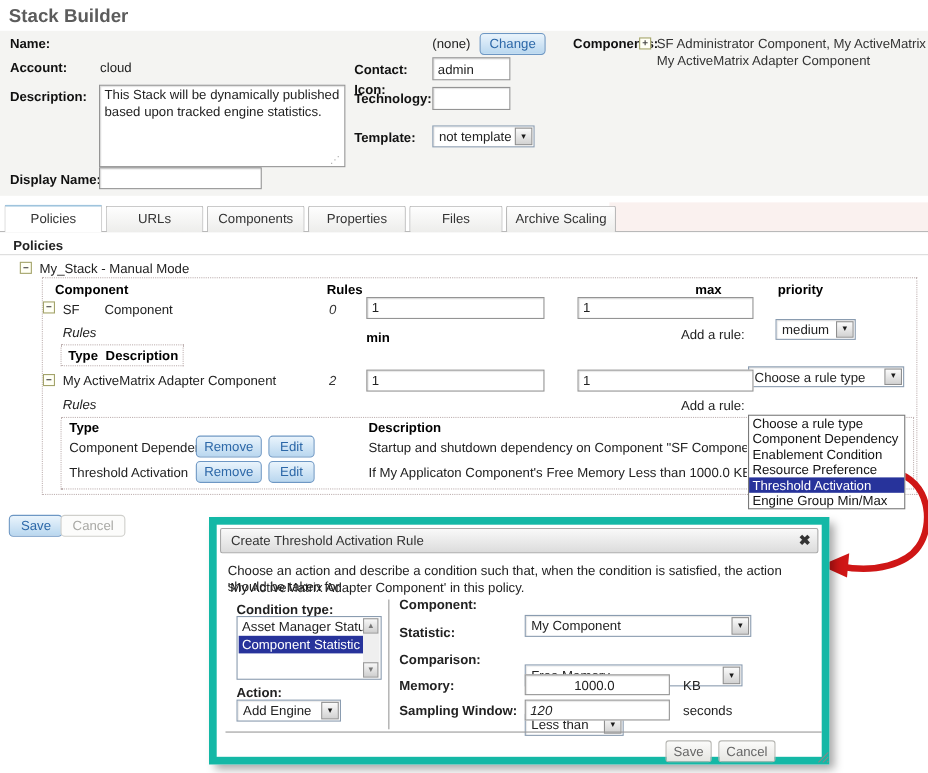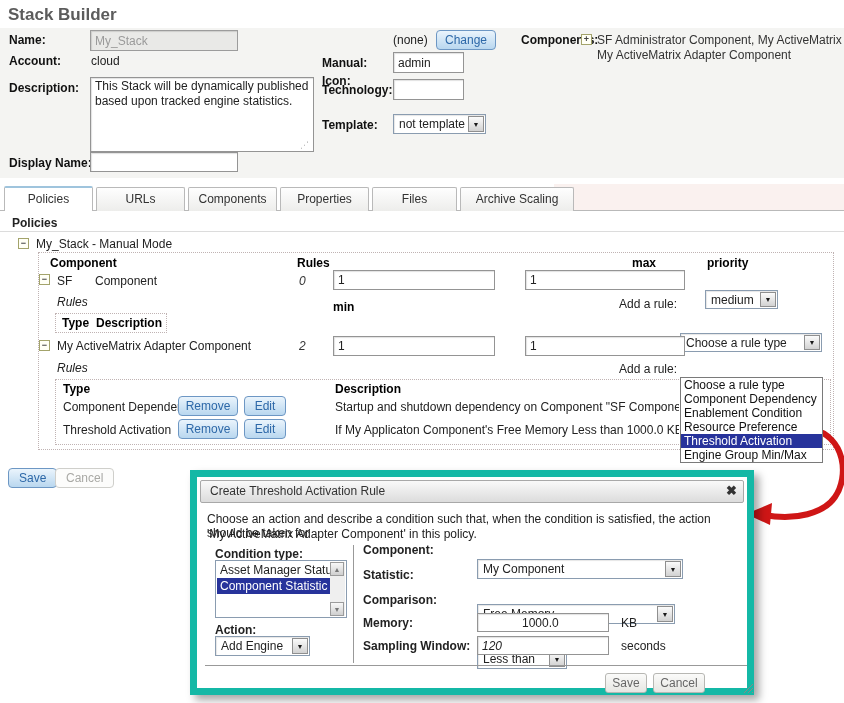--- a/index.html
+++ b/index.html
@@ -94,34 +94,33 @@
 </head>
 <body>
 
 <div id="stage">
 
   <div class="abs" style="left:8px;top:5px;font-size:17px;font-weight:bold;color:#5c5c5c;">Stack Builder</div>
 
   <div class="abs form-bg"></div>
 
   <div class="abs flabel" style="left:9px;top:33px;">Name:</div>
-  <input class="abs tinput disabled" style="left: 90px; top: 30px; width: 148px; height: 21px;" value="My_Stack">
   <div class="abs flabel" style="left:9px;top:54px;">Account:</div>
   <div class="abs" style="left:91px;top:54px;">cloud</div>
   <div class="abs flabel" style="left:9px;top:81px;">Description:</div>
   <textarea class="abs tinput" style="left: 90px; top: 77px; width: 224px; height: 75px;">This Stack will be dynamically published
 based upon tracked engine statistics.</textarea>
   <span class="abs resize-dots" style="left:300px;top:140px;">⋰</span>
   <div class="abs flabel" style="left:9px;top:156px;">Display Name:</div>
   <input class="abs tinput" style="left: 90px; top: 152px; width: 148px; height: 20px;" value="">
 
   <div class="abs flabel" style="left:322px;top:33px;margin-top:41px;">Icon:</div>
   <div class="abs" style="left:393px;top:33px;">(none)</div>
   <div class="abs bluebtn" style="left:436px;top:30px;padding:2px 8px;">Change</div>
-  <div class="abs flabel" style="left:322px;top:56px;">Manual:</div>
+  <div class="abs flabel" style="left:322px;top:56px;">Contact:</div>
   <input class="abs tinput" style="left: 393px; top: 52px; width: 71px; height: 21px;" value="admin">
   <div class="abs flabel" style="left:322px;top:83px;">Technology:</div>
   <input class="abs tinput" style="left: 393px; top: 79px; width: 71px; height: 21px;" value="">
   <div class="abs flabel" style="left:322px;top:118px;">Template:</div>
   <div class="abs xsel" style="left:393px;top:114px;width:93px;height:20px;">
     <span>not template</span>
     <span class="xsel-btn">▼</span>
   </div>
 
   <div class="abs flabel" style="left:521px;top:33px;">Components:</div>
@@ -129,21 +128,21 @@
   <div class="abs" style="left:597px;top:33px;width:247px;white-space:nowrap;overflow:hidden;color:#333;">SF Administrator Component, My ActiveMatrix Adap</div>
   <div class="abs" style="left:597px;top:48px;color:#333;">My ActiveMatrix Adapter Component</div>
 
   <div class="abs tabstrip">
     <div class="pinkfill"></div>
     <div class="tab active" style="left:4px;width:89px;">Policies</div>
     <div class="tab" style="left:96px;width:89px;">URLs</div>
     <div class="tab" style="left:188px;width:89px;">Components</div>
     <div class="tab" style="left:280px;width:89px;">Properties</div>
     <div class="tab" style="left:372px;width:85px;">Files</div>
-    <div class="tab" style="left:460px;width:114px;">Archive Scaling</div>
+    <div class="tab" style="left:460px;width:100px;">Archive Scaling</div>
   </div>
 
   <div class="abs bold" style="left:12px;top:216px;">Policies</div>
   <div class="abs" style="left:0;top:231px;width:844px;height:1px;background:#dcdcdc;"></div>
 
   <span class="abs pmbox" style="left:18px;top:238px;">−</span>
   <div class="abs" style="left:36px;top:237px;">My_Stack - Manual Mode</div>
 
   <div class="abs dotted" style="left:38px;top:252px;width:796px;height:198px;"></div>
 

